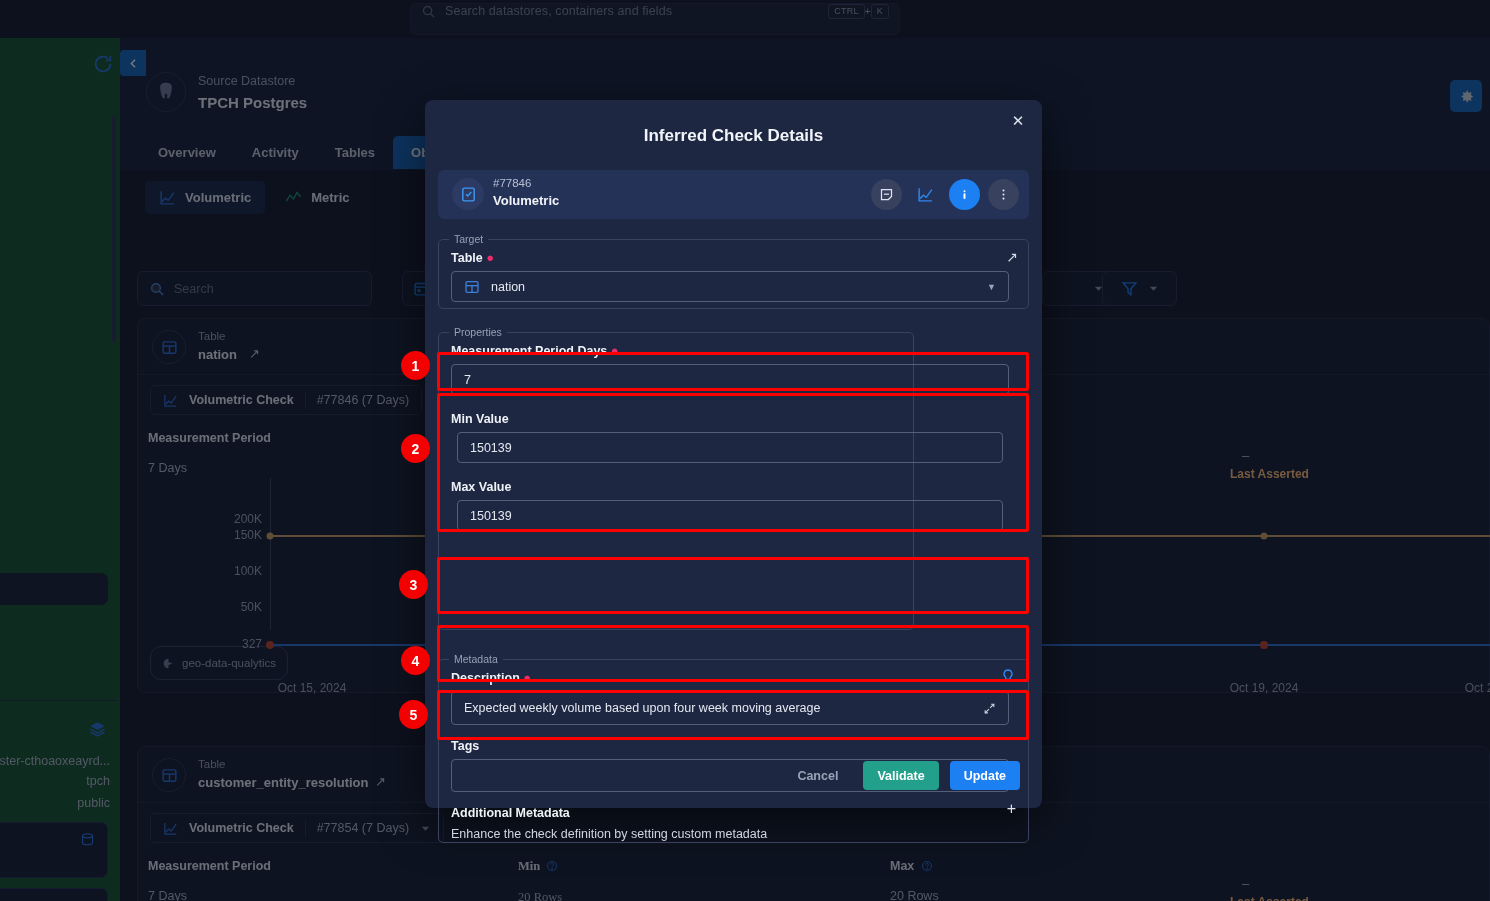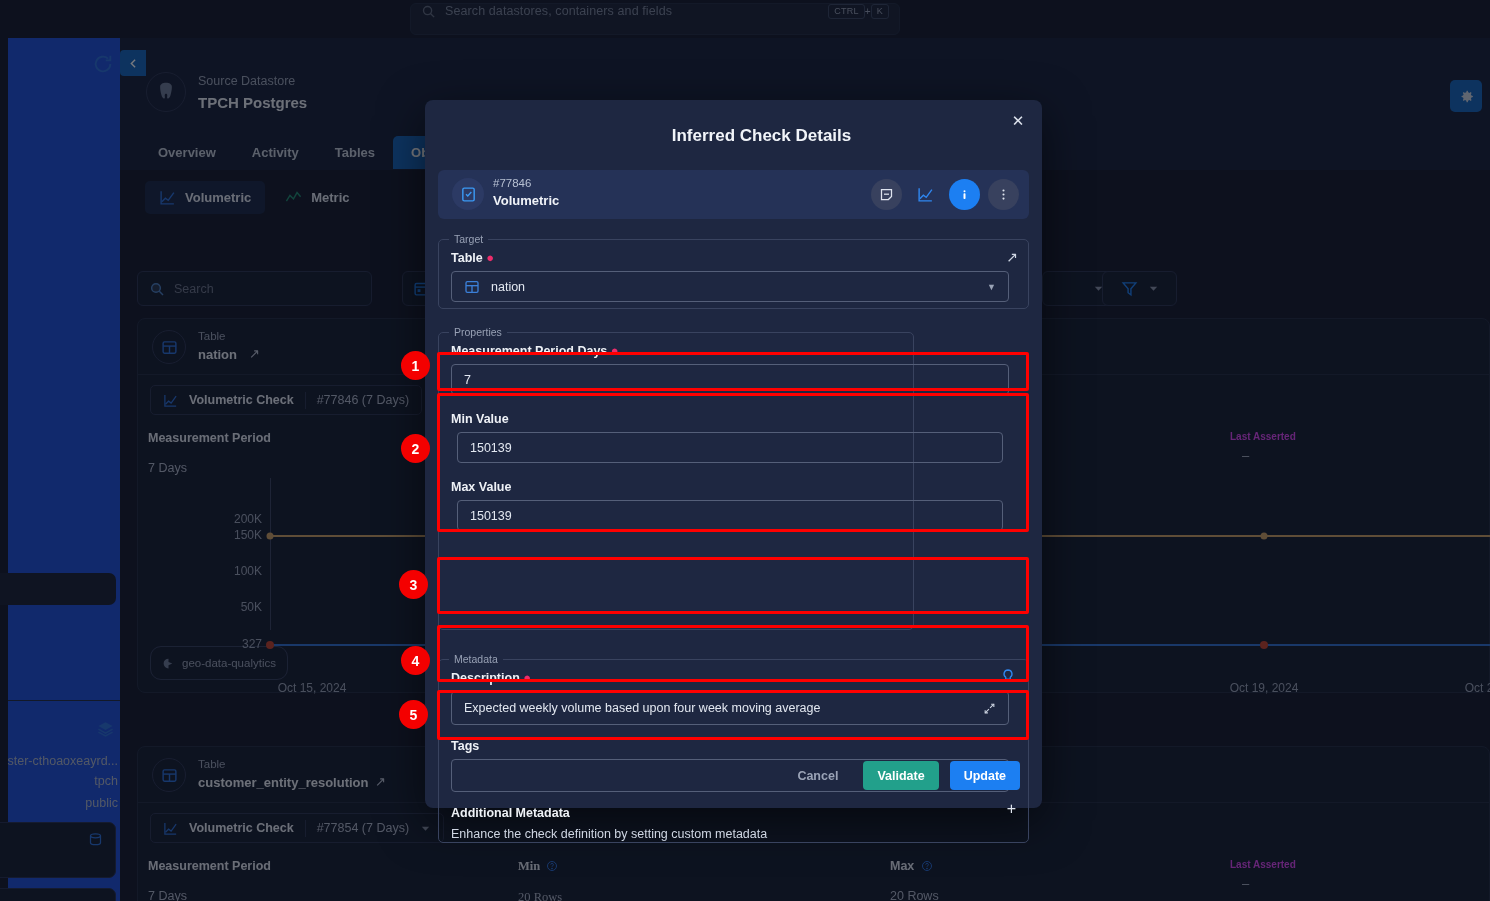--- a/index.html
+++ b/index.html
@@ -25,22 +25,22 @@
   .gs-ph { font-size: 12.5px; color: #7b8499; letter-spacing: .1px; flex: 1; }
   .kbd-wrap { display: flex; align-items: center; }
   .kbd {
     border: 1px solid #3a4660; border-radius: 3px; color: #98a1b5;
     font-size: 9px; padding: 2px 5px; line-height: 1; letter-spacing: .3px;
   }
   .kbd-plus { color: #98a1b5; font-size: 10px; }
 
   
   .leftrail {
-    position: absolute; left: 8px; top: 38px; width: 120px; height: 863px;
-    background: #1d4ed8;
+    position: absolute; left: 0; top: 38px; width: 120px; height: 863px;
+    background: #14532d;
   }
   .lr-card-top {
     position: absolute; left: -40px; top: 535px; width: 148px; height: 32px;
     background: #1a2134; border-radius: 7px;
   }
   .lr-divider { position:absolute; left:0; top:662px; width:118px; height:1px; background:#222b42; }
   .lr-scroll { position:absolute; left:112px; top:78px; width:4px; height:227px; background:#2b3450; border-radius:2px; }
   .lr-stack-icon { position: absolute; right: 14px; top: 682px; width: 17px; height: 17px; }
   .lr-line { position: absolute; right: 10px; font-size: 12.5px; color: #aeb6c8; text-align: right; white-space: nowrap; }
   .lr-line.l1 { top: 716px; }
@@ -157,38 +157,38 @@
   }
 
   
   .chart { position: absolute; left: 150px; top: 440px; width: 1335px; height: 200px; }
   .ylab { position: absolute; right: 100%; margin-right: 8px; font-size: 12px; color: #9aa3b6; transform: translateY(-50%); white-space: nowrap; }
   .xlab { position: absolute; top: 203px; font-size: 12px; color: #9aa3b6; transform: translateX(-50%); white-space: nowrap; }
   .hline { position: absolute; height: 2px; left: 0; right: 0; }
   .axis-v { position: absolute; left: 0; top: 0; width: 1px; height: 152px; background: #3a4460; }
   .dot { position: absolute; width: 7px; height: 7px; border-radius: 50%; transform: translate(-50%,-50%); }
 
-  .la-label { position: absolute; font-size: 10px; font-weight: bold; color: #d946ef; }
+  .la-label { position: absolute; font-size: 12px; font-weight: bold; color: #fdba74; margin-top: 36px; }
   .la-value { position: absolute; font-size: 13px; color: #aeb6c8; }
 
   
   .overlay { position: absolute; inset: 0; background: rgba(8,11,20,0.55); }
   .modal {
     position: absolute; left: 425px; top: 100px; width: 617px; height: 708px;
     background: #1e2741; border-radius: 8px;
     box-shadow: 0 14px 46px rgba(0,0,0,.55);
   }
   .modal-close {
     position: absolute; right: 13px; top: 9px; width: 22px; height: 22px;
     display: flex; align-items: center; justify-content: center;
     color: #dfe4ee; font-size: 15px; line-height: 1;
   }
   .modal-title {
     position: absolute; left: 0; top: 26px; width: 100%;
-    text-align: center; font-size: 17px; font-weight: bold; color: #f1f4f9; margin-left: 28px;
+    text-align: center; font-size: 17px; font-weight: bold; color: #f1f4f9;
   }
   .check-bar {
     position: absolute; left: 13px; top: 70px; width: 591px; height: 49px;
     background: #253257; border-radius: 6px;
   }
   .cb-circle {
     position: absolute; left: 14px; top: 8px; width: 32px; height: 32px;
     border-radius: 50%; background: #2c3a64;
     display: flex; align-items: center; justify-content: center;
   }

